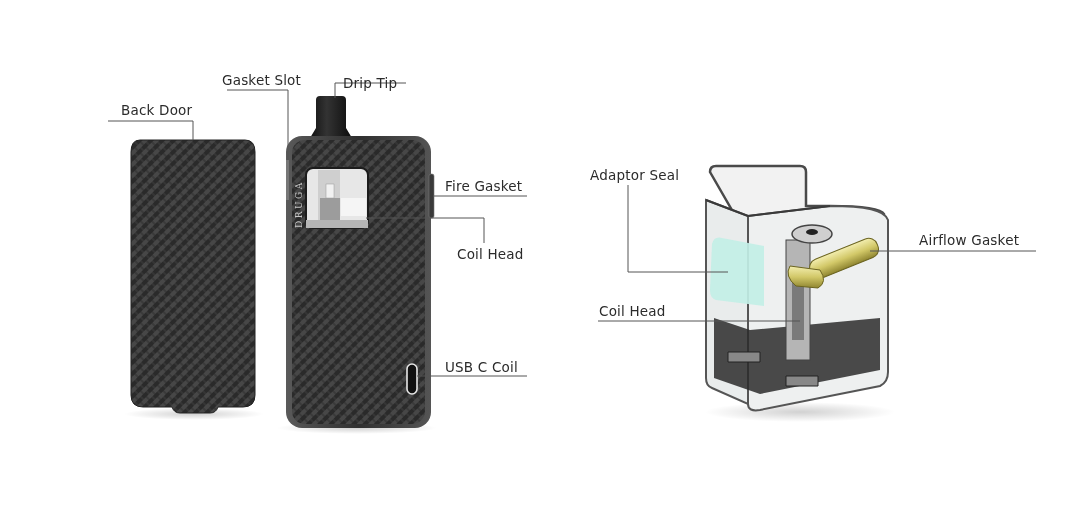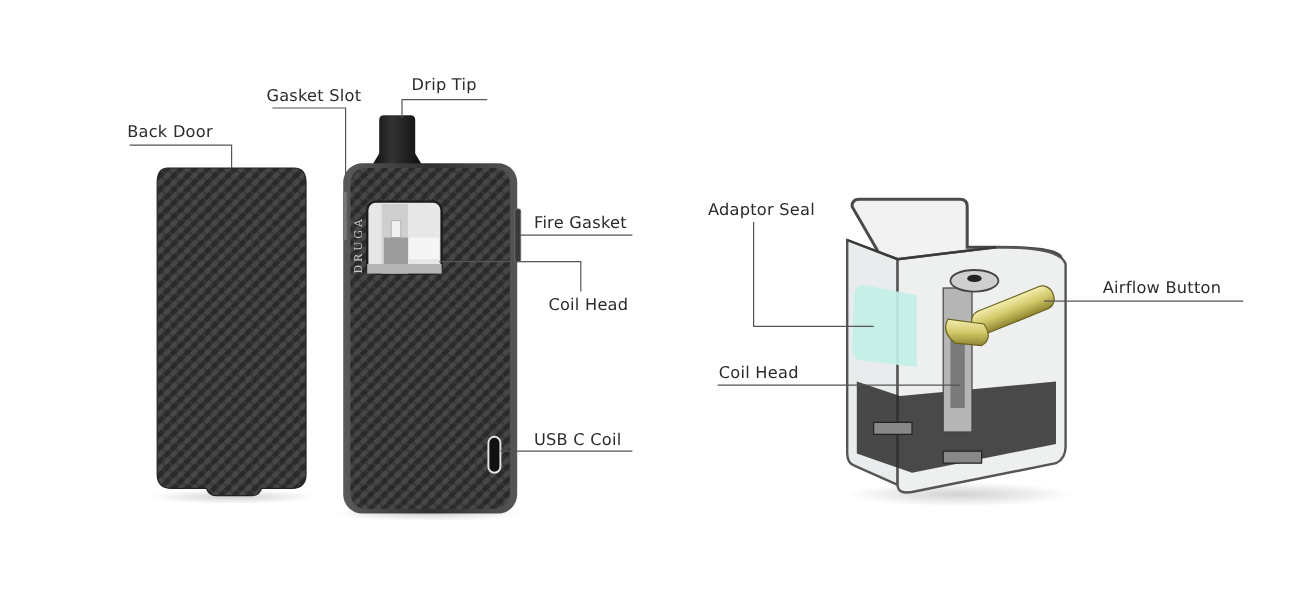--- a/index.html
+++ b/index.html
@@ -105,23 +105,23 @@
       <polyline points="406,83 335,83 335,98"></polyline>
       <polyline points="527,196 433,196"></polyline>
       <polyline points="366,218 484,218 484,243"></polyline>
       <polyline points="527,376 417,376"></polyline>
       <polyline points="628,185 628,272 728,272"></polyline>
       <polyline points="598,321 800,321"></polyline>
       <polyline points="1036,251 870,251"></polyline>
     </g>
   </svg>
 
-  <div class="label" style="left:106px; top:102px;">Back Door</div>
+  <div class="label" style="left:121px; top:102px;">Back Door</div>
   <div class="label" style="left:222px; top:72px;">Gasket Slot</div>
-  <div class="label" style="left:343px; top:63px;">Drip Tip</div>
+  <div class="label" style="left:343px; top:75px;">Drip Tip</div>
   <div class="label" style="left:445px; top:178px;">Fire Gasket</div>
   <div class="label" style="left:457px; top:246px;">Coil Head</div>
   <div class="label" style="left:445px; top:359px;">USB C Coil</div>
   <div class="label" style="left:590px; top:167px;">Adaptor Seal</div>
   <div class="label" style="left:599px; top:303px;">Coil Head</div>
-  <div class="label" style="left:919px; top:232px;">Airflow Button</div>
+  <div class="label" style="left:919px; top:232px;">Airflow Gasket</div>
 
 </div>
 
 </body></html>

